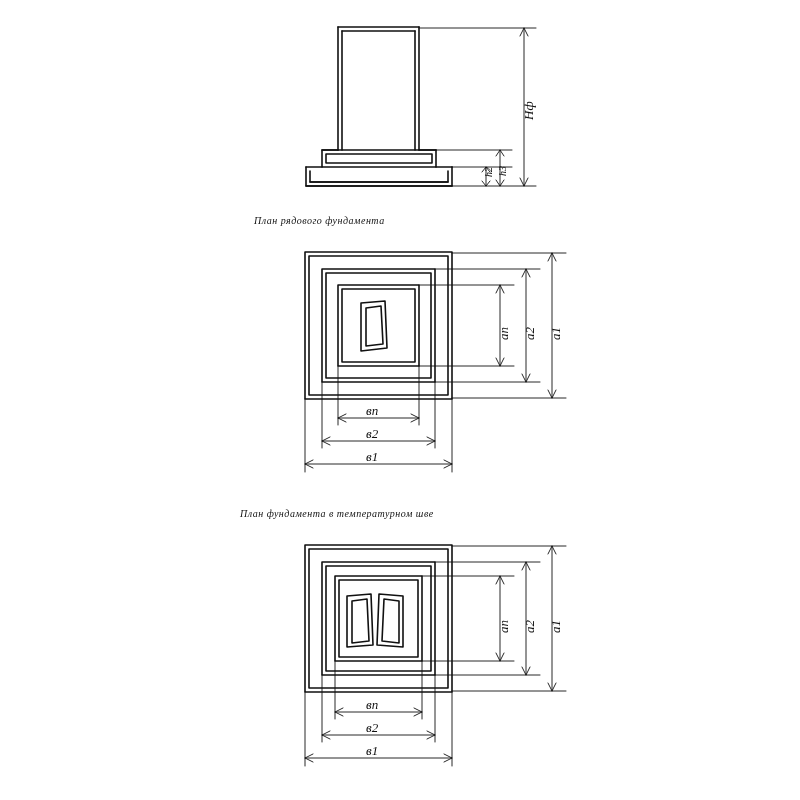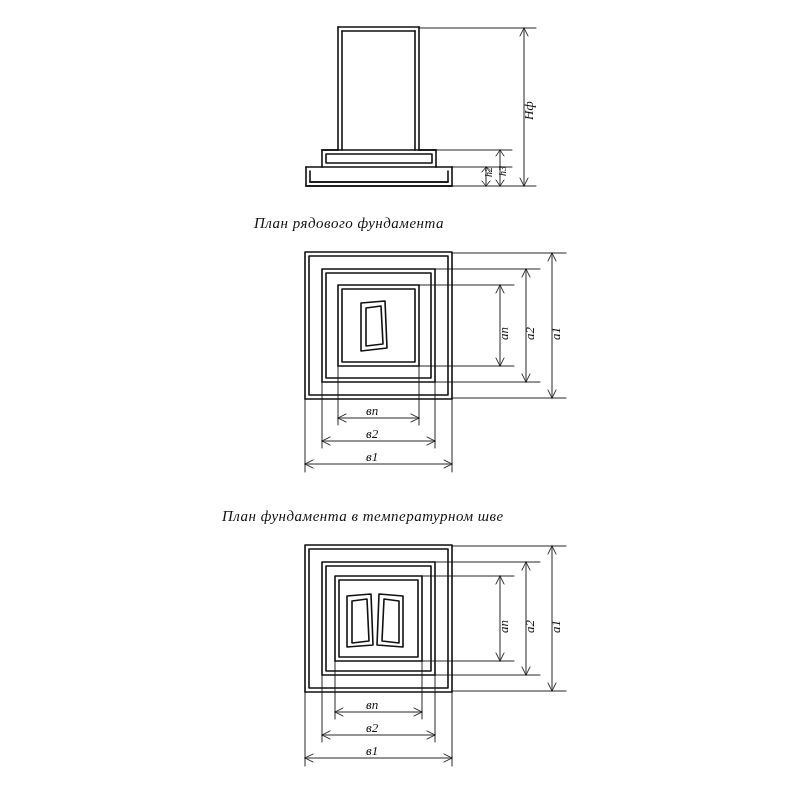--- a/index.html
+++ b/index.html
@@ -25,21 +25,21 @@
     height: 800px;
   }
   .label {
     position: absolute;
     font-family: "Liberation Serif", serif;
     color: #111111;
     white-space: nowrap;
   }
   .caption {
     font-style: italic;
-    font-size: 15px;
+    font-size: 10px;
     letter-spacing: 0.5px;
   }
   .dim {
     font-style: italic;
     font-size: 13px;
   }
   .rot90 {
     transform: rotate(-90deg);
     transform-origin: left top;
   }
@@ -213,21 +213,21 @@
   <div class="label caption" style="left:254px; top:215px;">План  рядового фундамента</div>
 
   <div class="label dim rot90" style="left:496px; top:340px;">ап</div>
   <div class="label dim rot90" style="left:522px; top:340px;">а2</div>
   <div class="label dim rot90" style="left:548px; top:340px;">а1</div>
 
   <div class="label dim" style="left:366px; top:403px;">вп</div>
   <div class="label dim" style="left:366px; top:426px;">в2</div>
   <div class="label dim" style="left:366px; top:449px;">в1</div>
 
-  <div class="label caption" style="left:222px; top:508px;">План фундамента в температурном шве</div>
+  <div class="label caption" style="left:240px; top:508px;">План фундамента в температурном шве</div>
 
   <div class="label dim rot90" style="left:496px; top:633px;">ап</div>
   <div class="label dim rot90" style="left:522px; top:633px;">а2</div>
   <div class="label dim rot90" style="left:548px; top:633px;">а1</div>
 
   <div class="label dim" style="left:366px; top:697px;">вп</div>
   <div class="label dim" style="left:366px; top:720px;">в2</div>
   <div class="label dim" style="left:366px; top:743px;">в1</div>
 
 </div>

